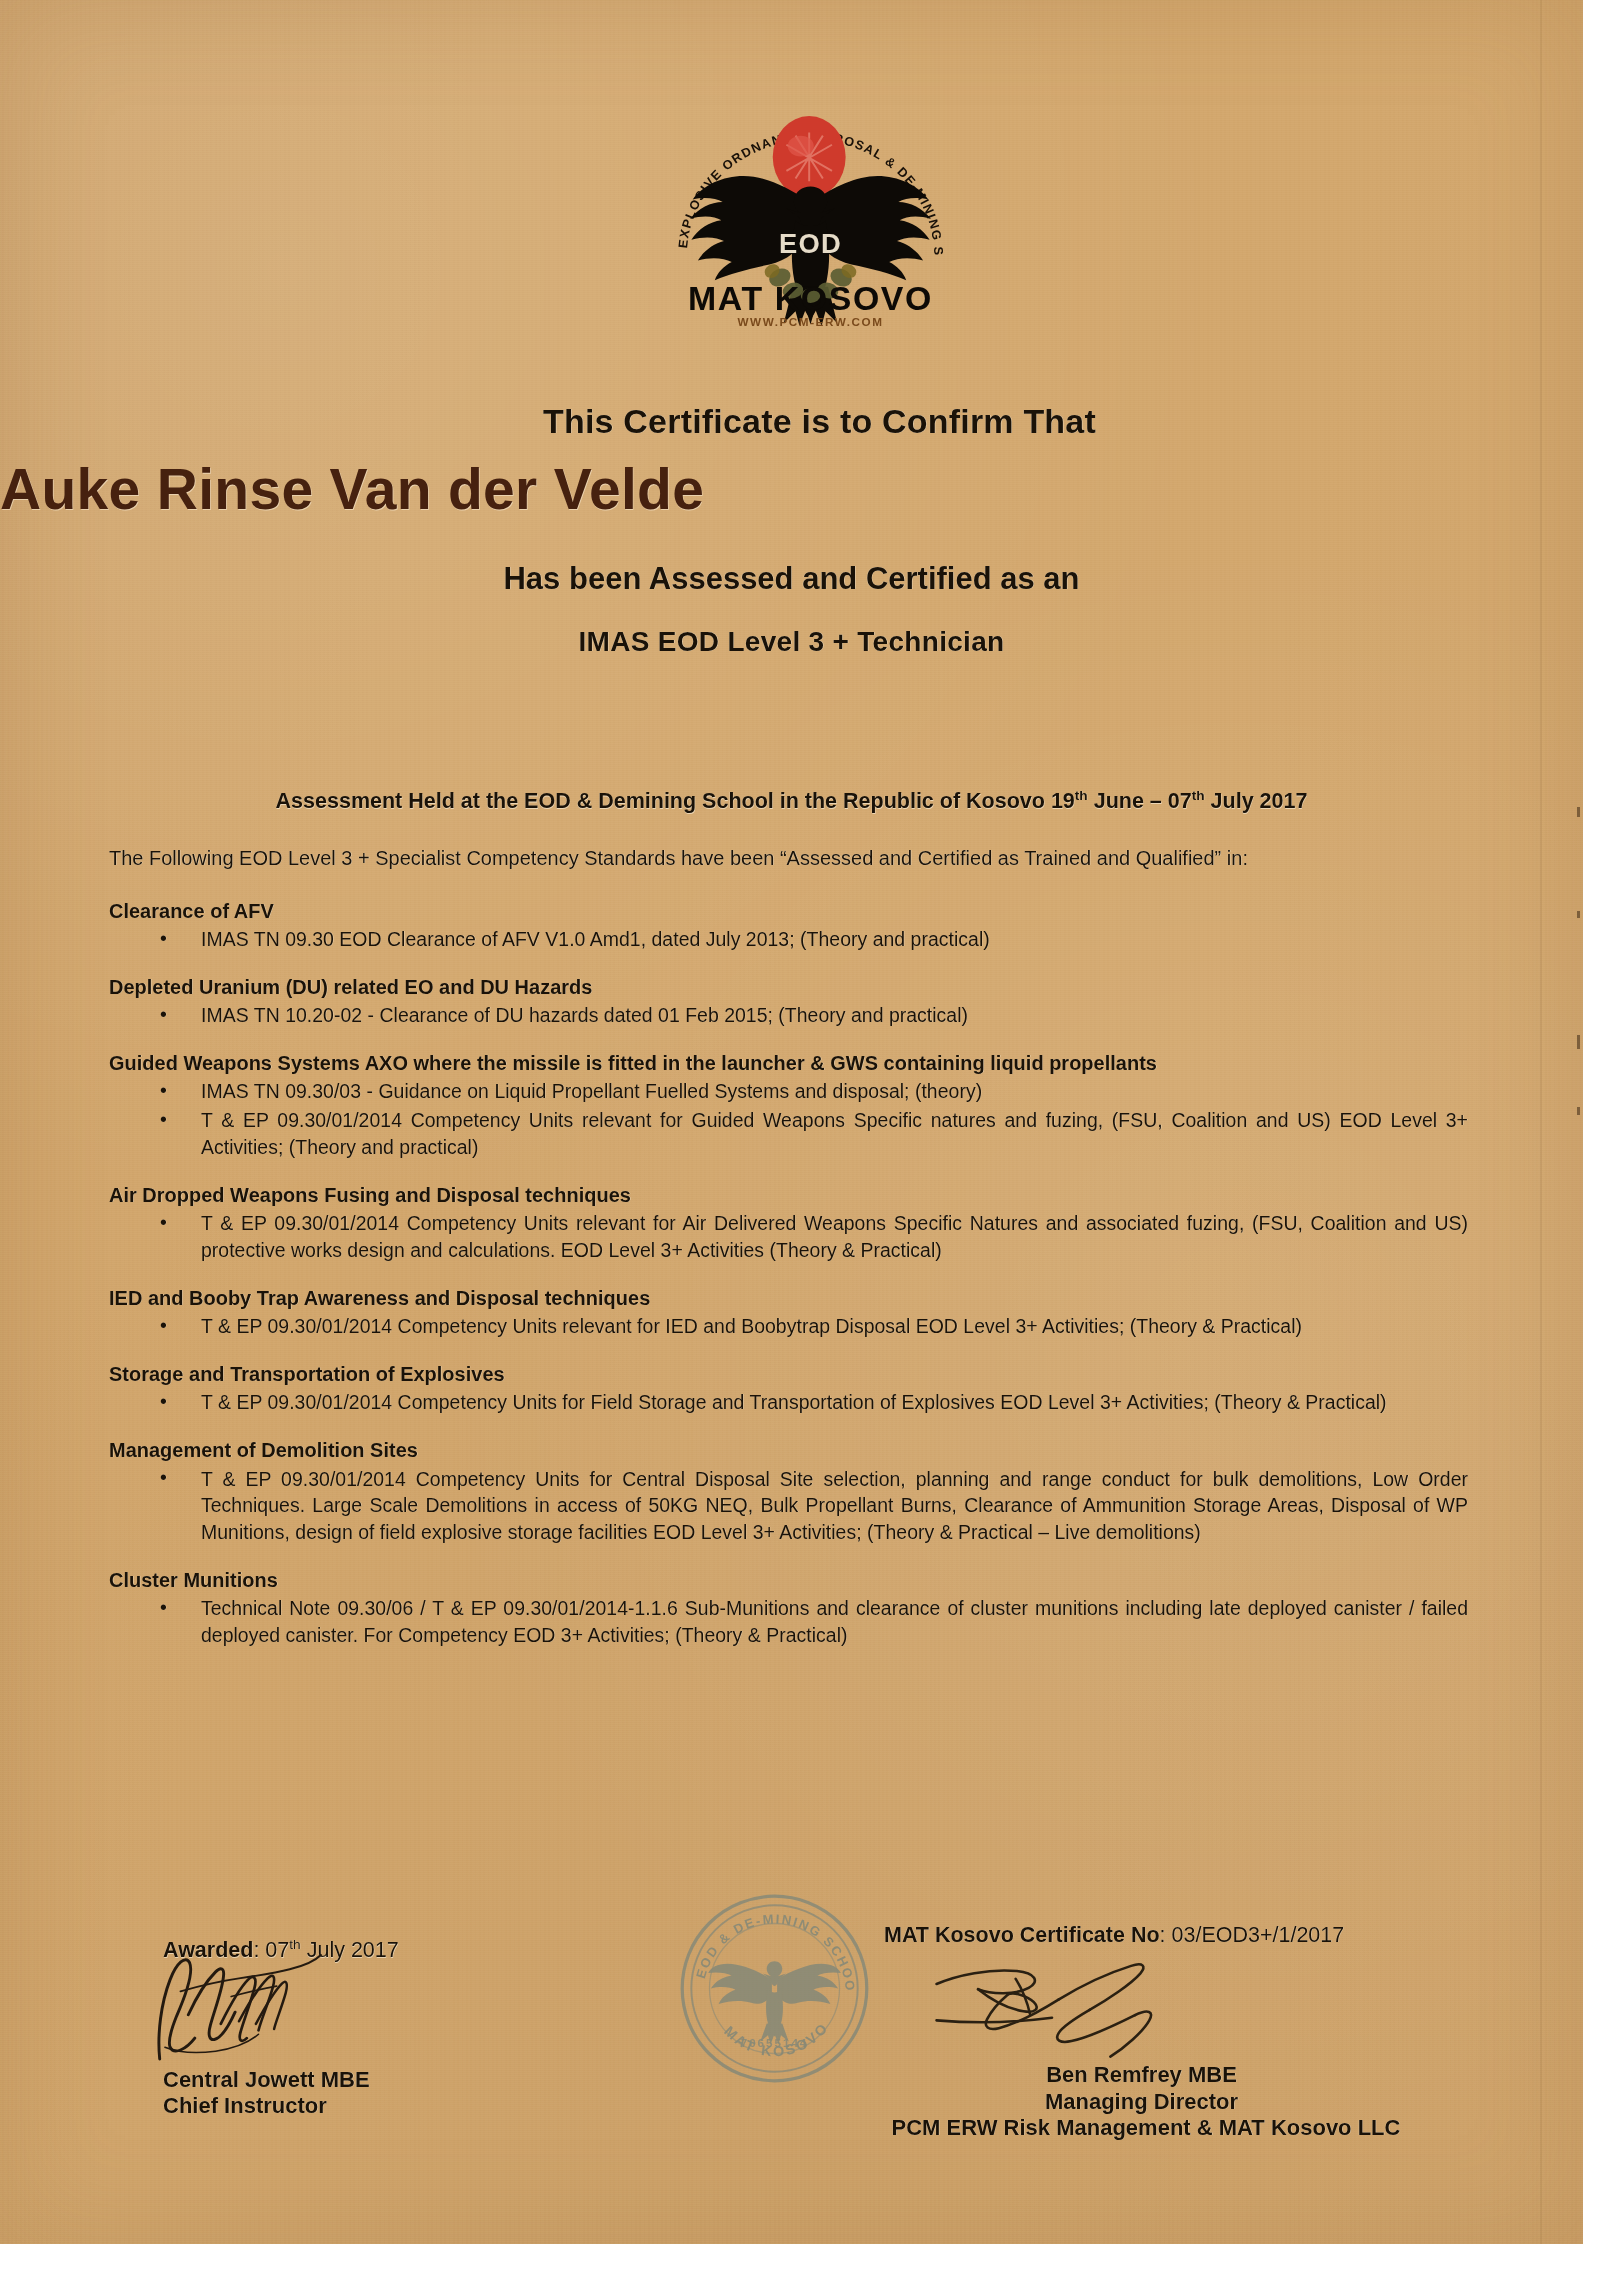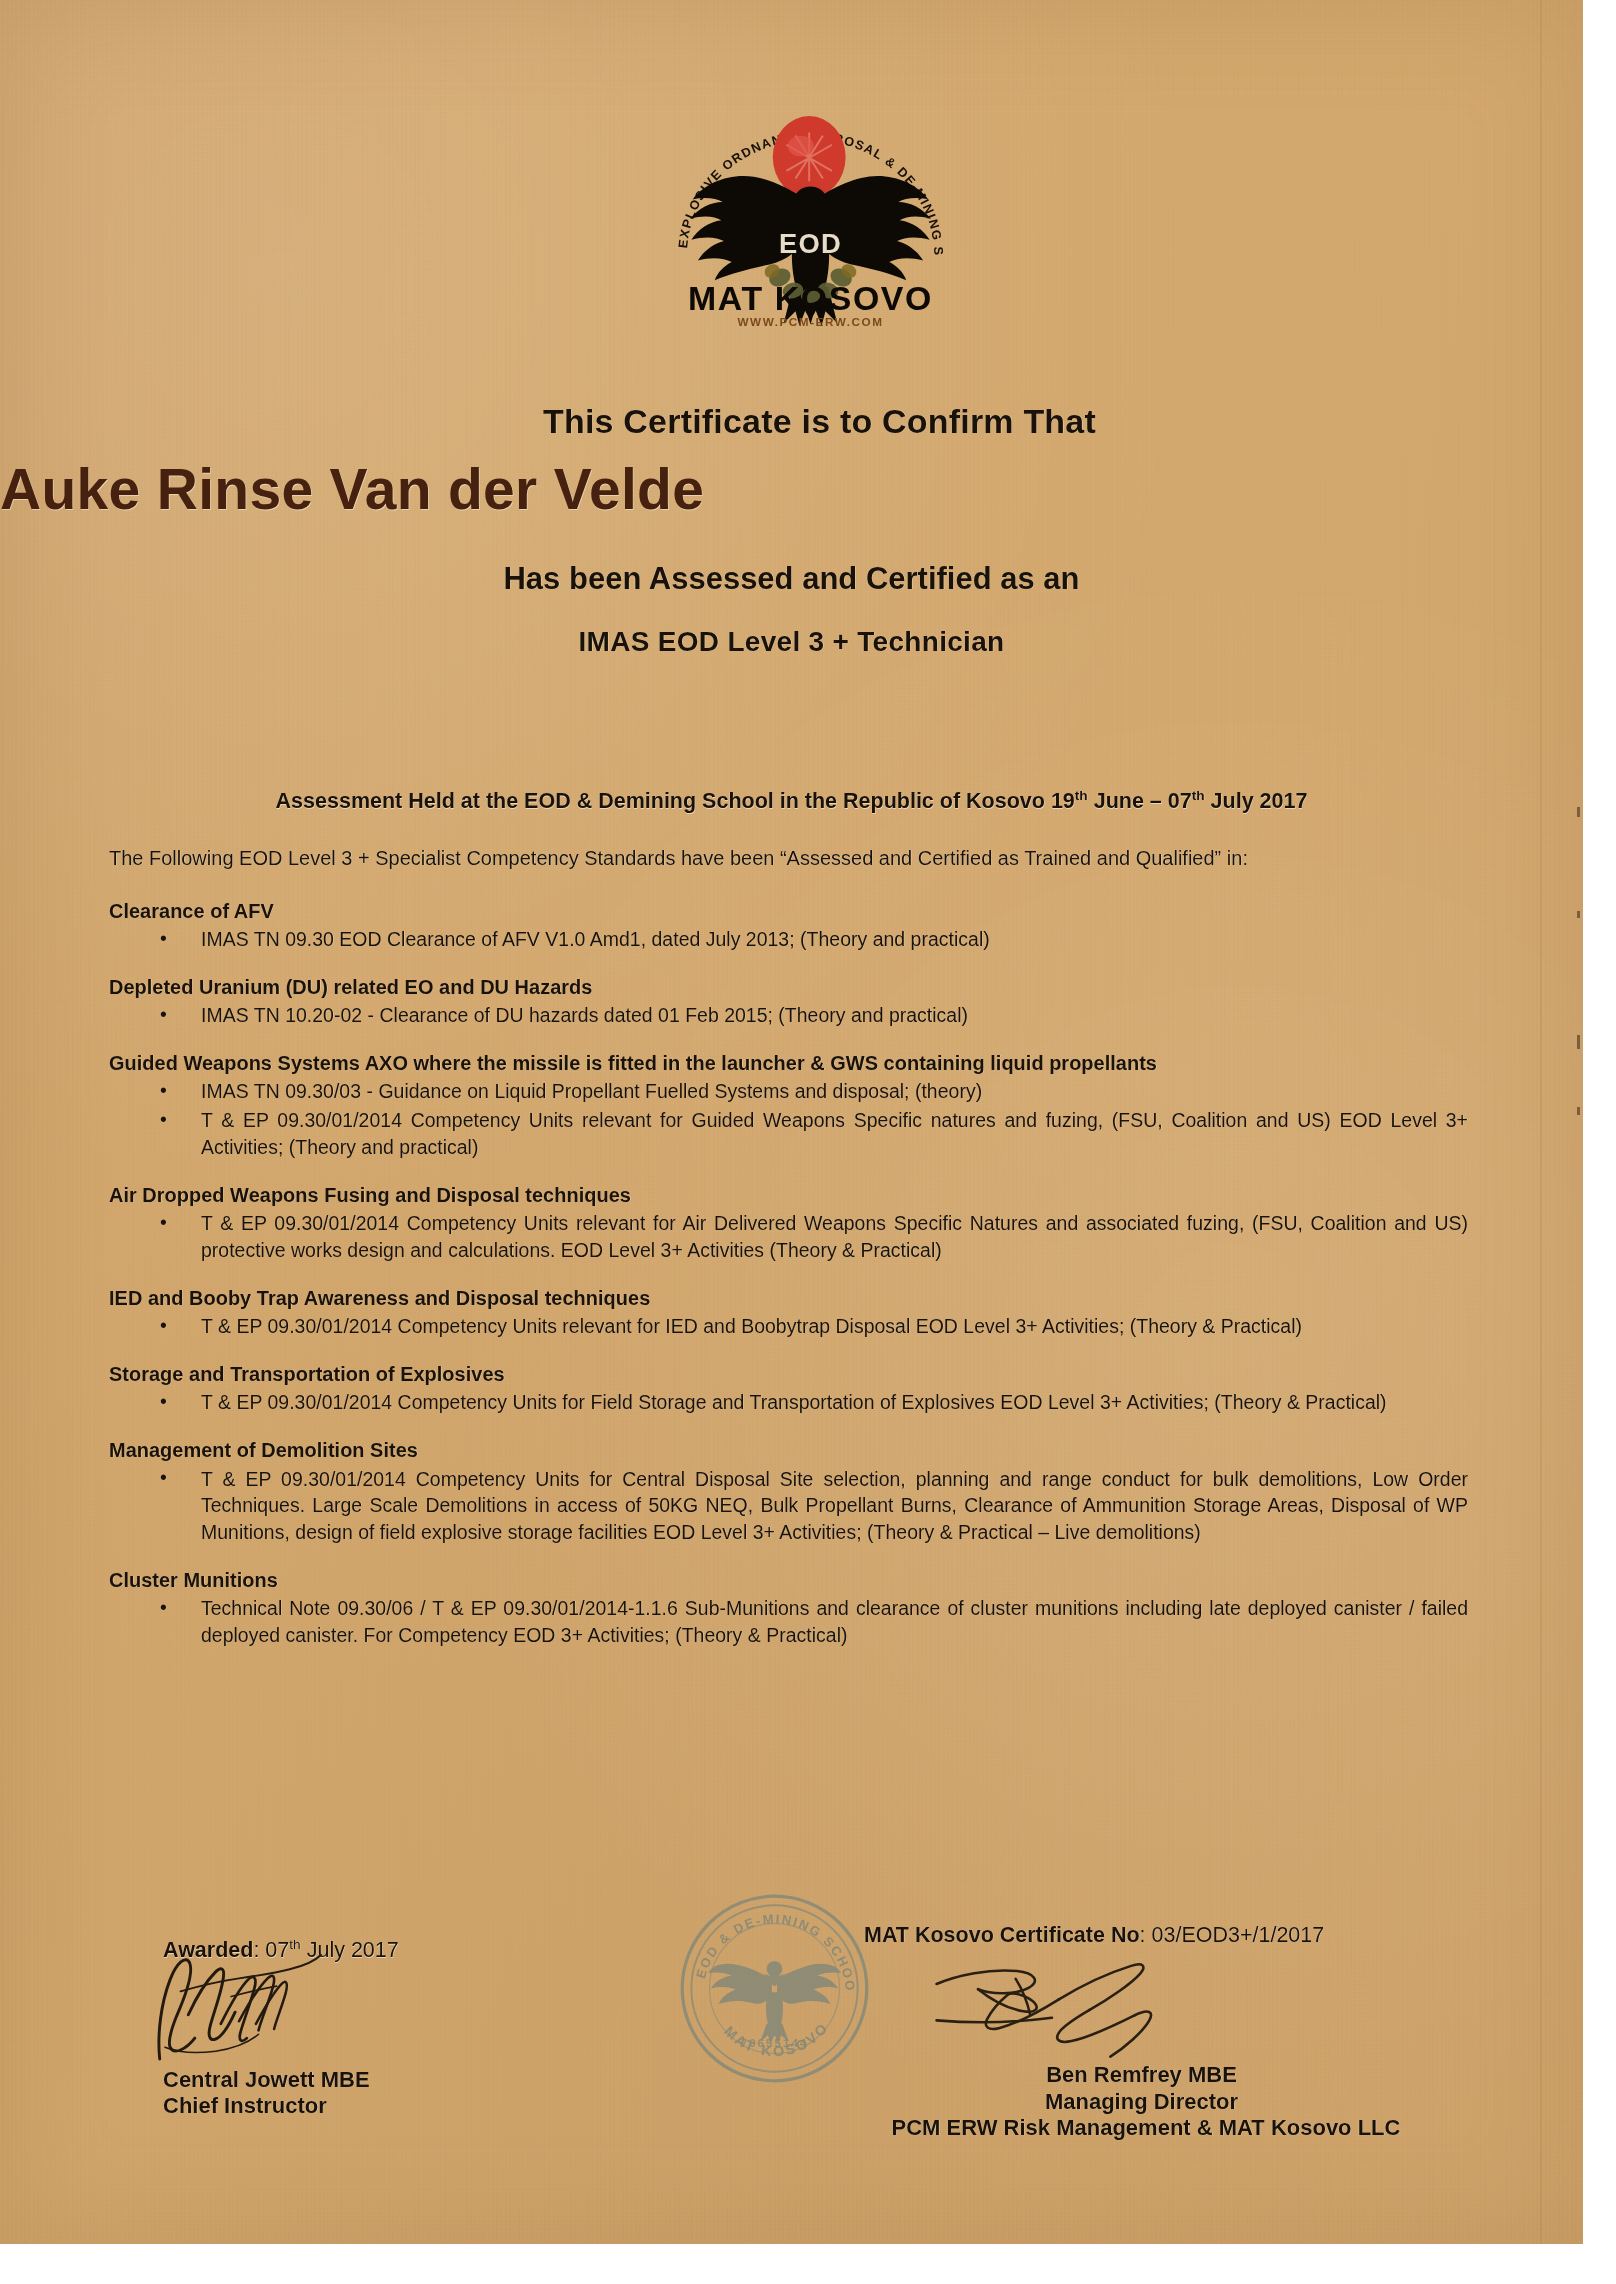--- a/index.html
+++ b/index.html
@@ -190,21 +190,21 @@
   #left-role {
     left: 163px; top: 2093px;
     font-size: 22px; font-weight: bold; white-space: nowrap;
   }
 
   #cert-no {
     left: 864px; top: 1923px;
     font-size: 21.5px;
     white-space: nowrap;
   }
-  #cert-no .lbl { font-weight: bold; }
+  #cert-no .lbl { font-weight: bold; margin-left: 20px; }
   #cert-no .val { font-weight: normal; }
 
   #sig-right { position: absolute; left: 931px; top: 1949px; width: 338px; height: 120px; }
 
   #right-name {
     left: 959px; top: 2062px;
     width: 365px; text-align: center;
     font-size: 22px; font-weight: bold;
   }
   #right-role {

